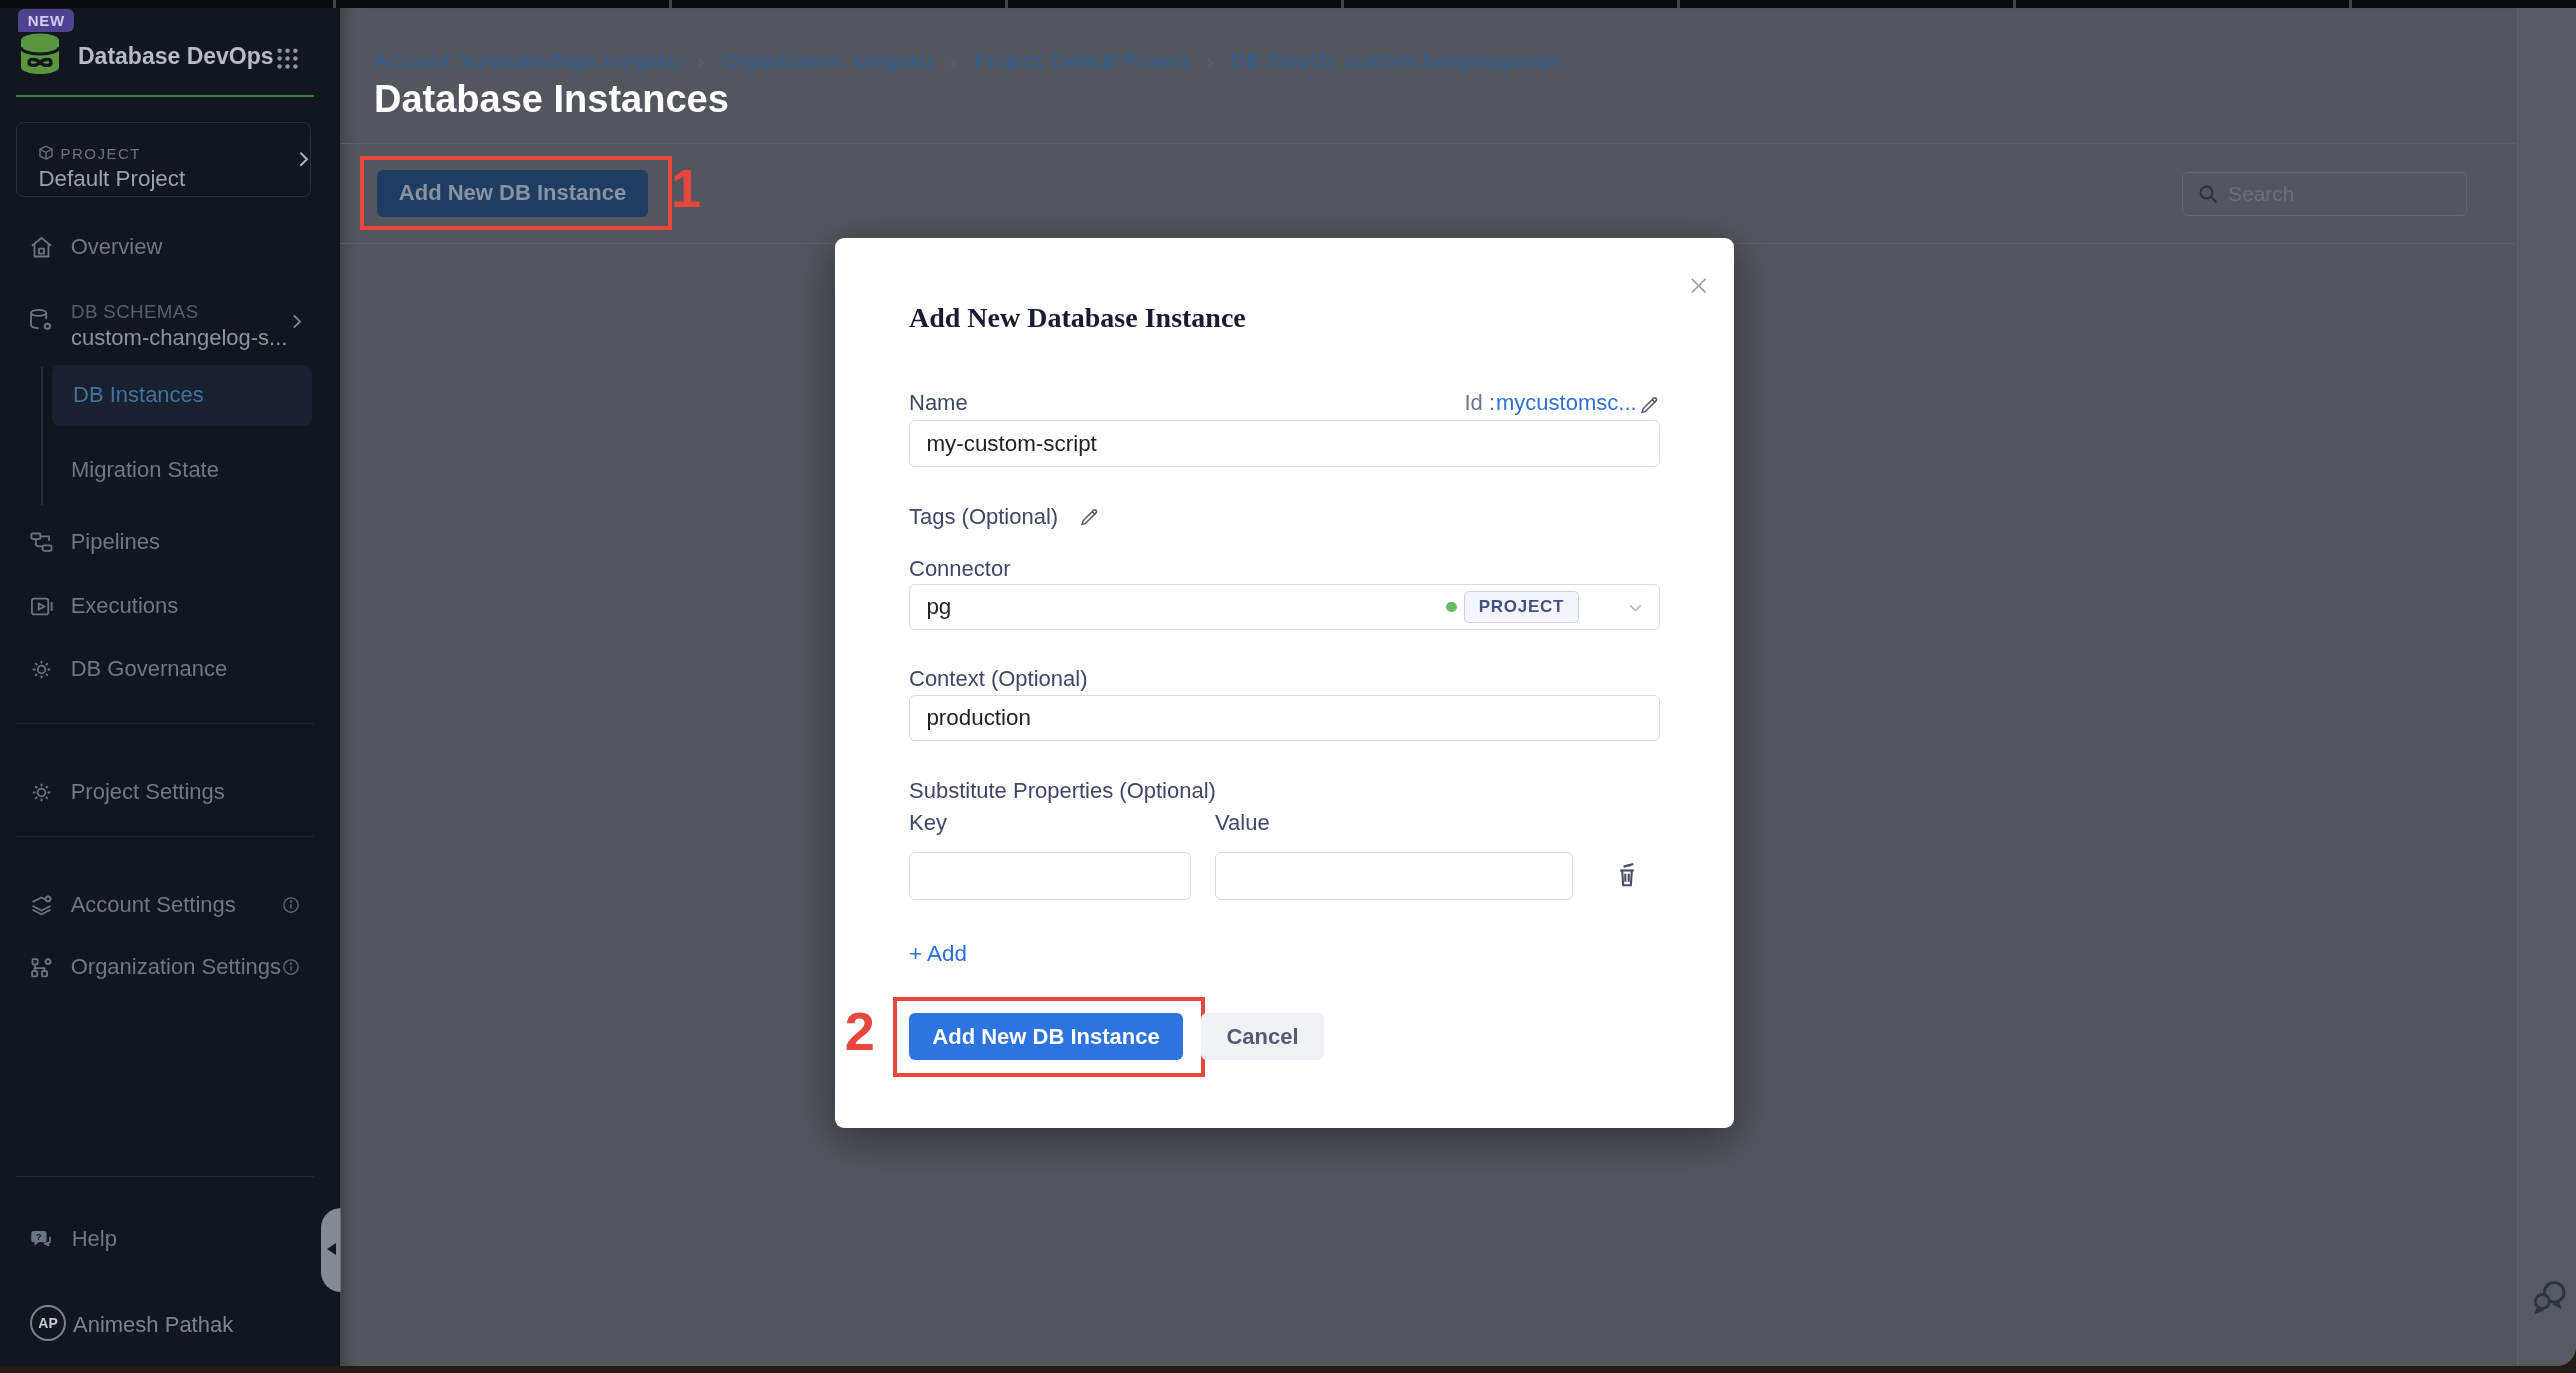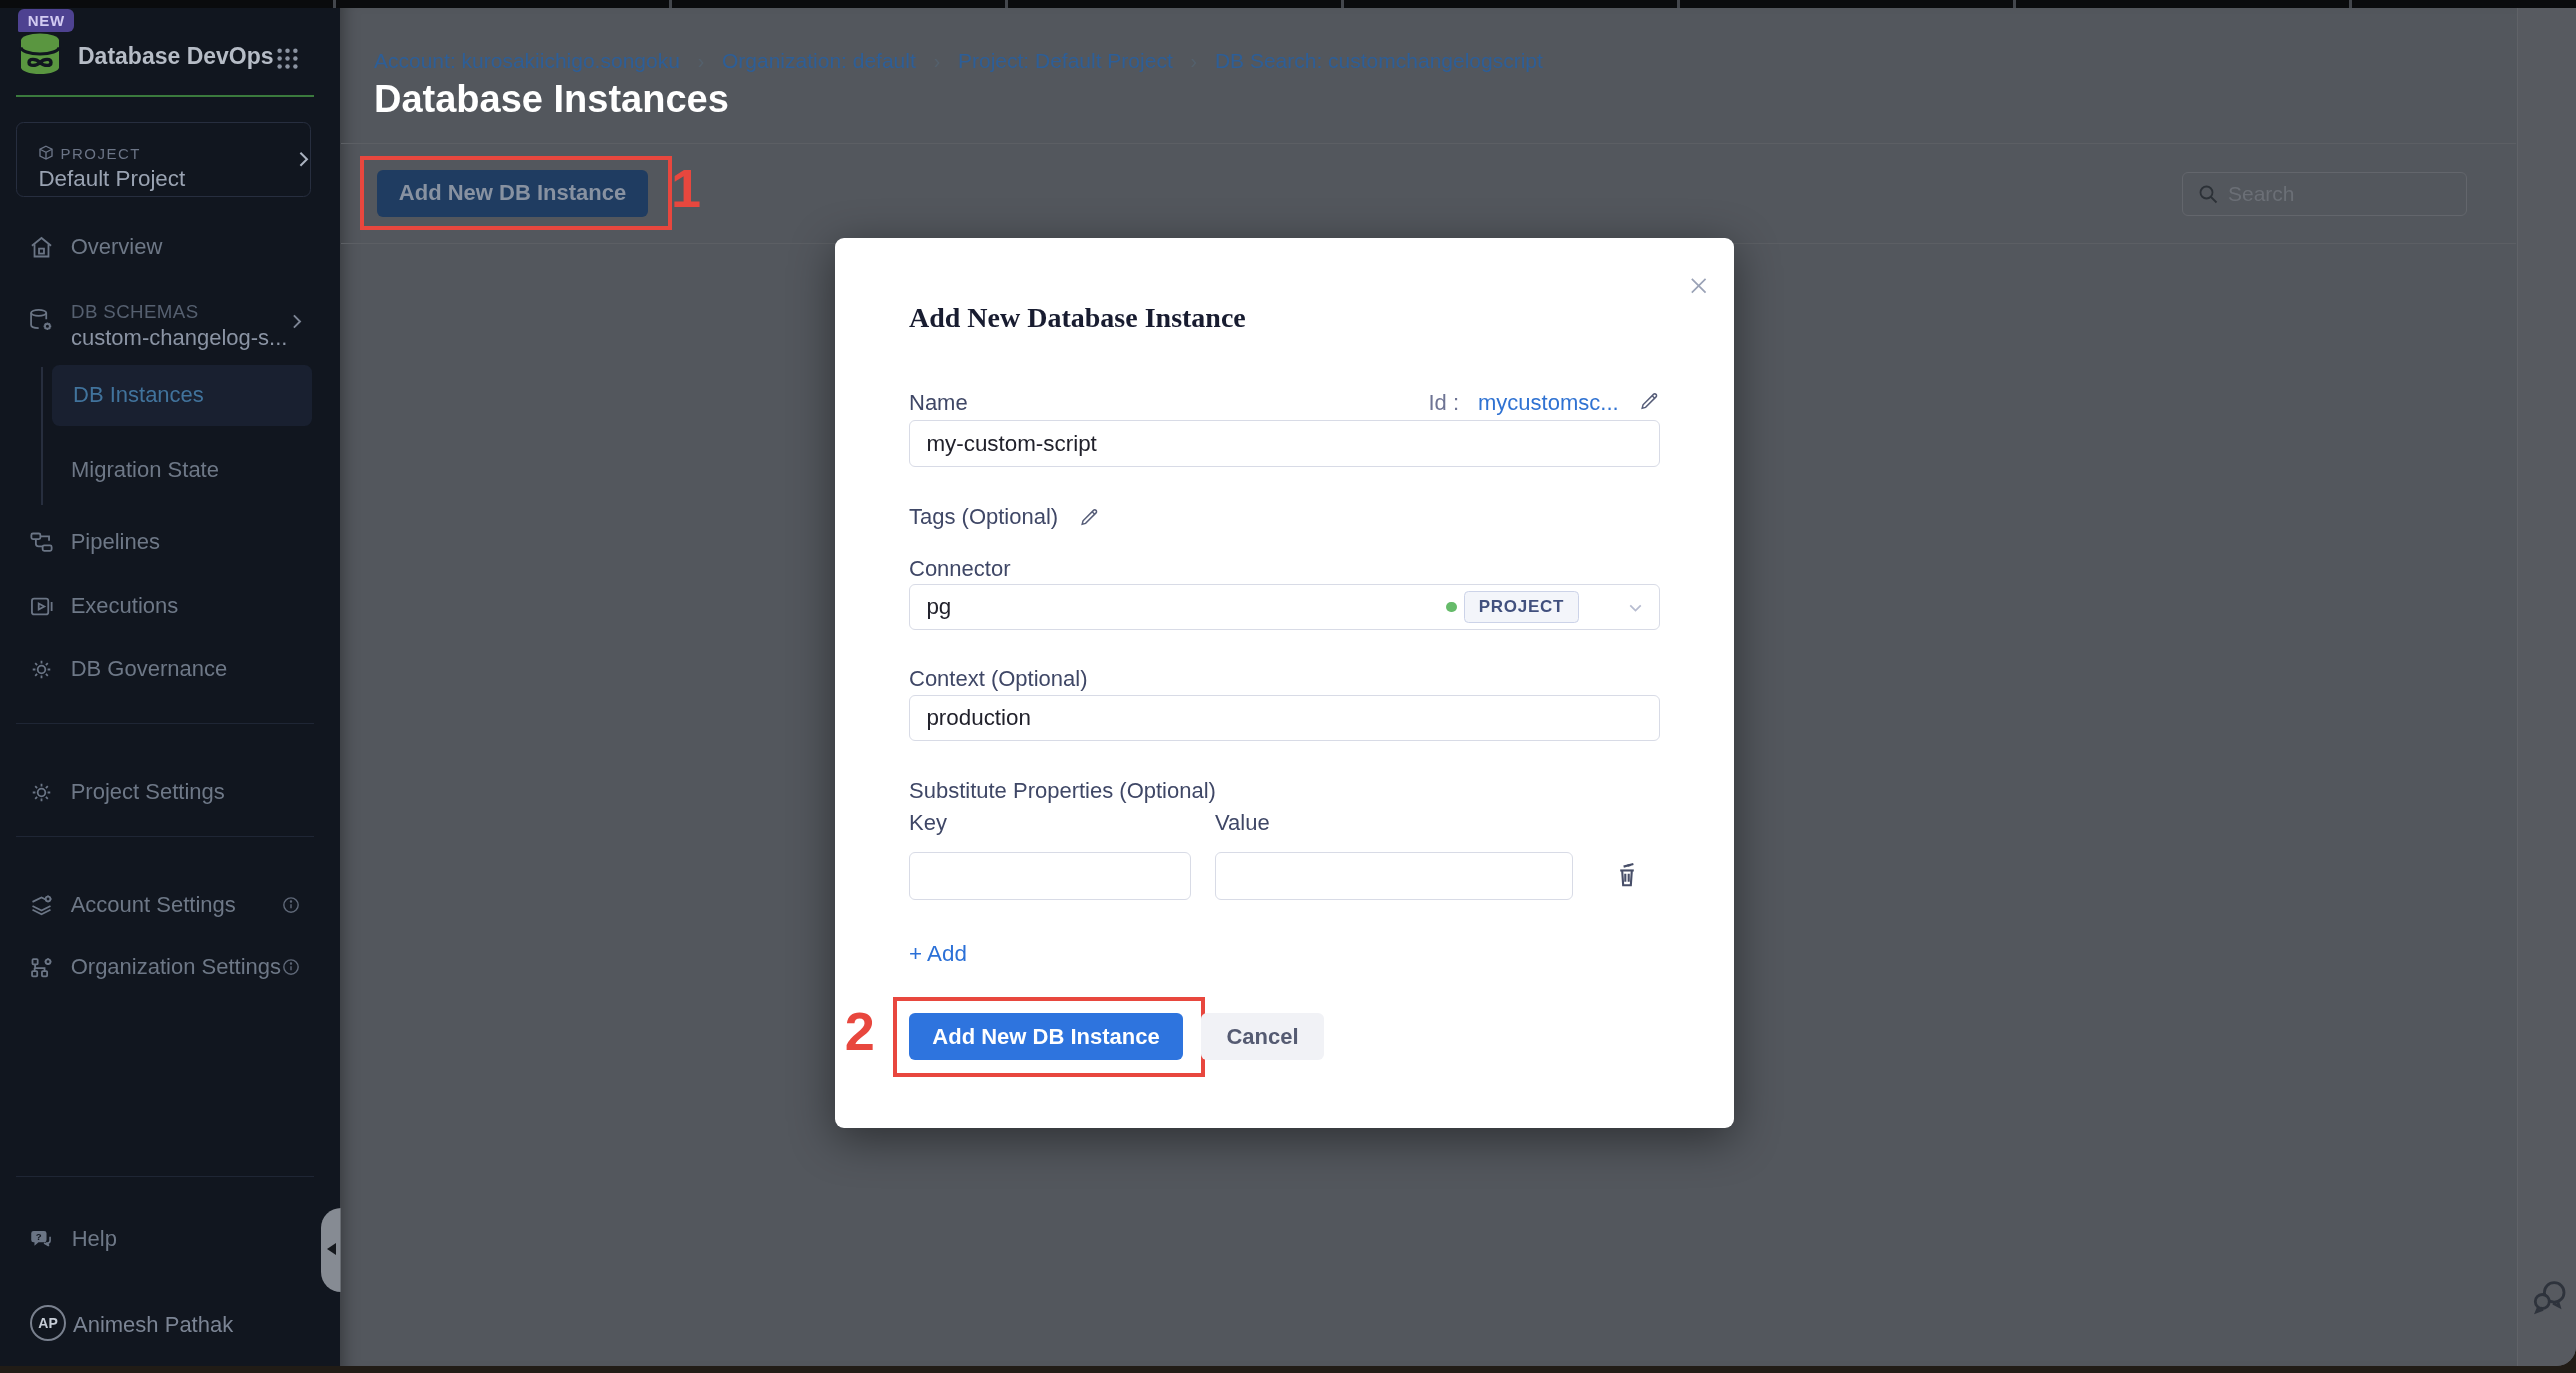--- a/index.html
+++ b/index.html
@@ -63,21 +63,21 @@
   .chatbubbles{position:absolute;left:2189px;top:1269px;width:42px;height:42px;color:#2e333c;}
   
   #modal{position:absolute;left:835px;top:238px;width:899px;height:890px;background:#ffffff;
          border-radius:9px;box-shadow:0 10.5px 45px rgba(0,0,0,.45);}
   .m-close{position:absolute;left:851px;top:35px;width:25.4px;height:25.4px;color:#9aa2b6;cursor:pointer;}
   .m-title{position:absolute;left:74px;top:64px;font-size:28px;font-weight:bold;color:#181c30;font-family:Liberation Serif, serif;}
   .m-label{position:absolute;font-size:22px;color:#3f4766;}
   .m-input{position:absolute;border:1.5px solid #d8dbe6;border-radius:6px;box-sizing:border-box;
            font-size:22.4px;color:#21212b;padding-left:16.4px;outline:none;background:#fff;
            font-family:"Liberation Sans", sans-serif;}
-  .id-row{position:absolute;right:74px;top:152px;display:flex;align-items:flex-start;gap:19px;font-size:22px;}
+  .id-row{position:absolute;right:74px;top:152px;display:flex;align-items:flex-end;gap:1px;font-size:22px;}
   .id-lbl{color:#6e7494;}
   .id-val{color:#2f72d2;}
   .pencil{width:22.4px;height:22.4px;color:#565d78;}
   .tags-row{position:absolute;left:74px;top:266px;display:flex;align-items:center;gap:20px;}
   .conn-box{position:absolute;left:74px;top:346px;width:751px;height:46px;border:1.5px solid #d8dbe6;
             border-radius:6px;box-sizing:border-box;display:flex;align-items:center;padding:0 13.5px 0 16.4px;}
   .conn-val{font-size:22.4px;color:#21212b;flex:1;}
   .dot{width:10.5px;height:10.5px;border-radius:50%;background:#66bb6a;margin-right:7.5px;}
   .scope-chip{height:30px;padding:0 13.5px;background:#f3f5fa;border:1.5px solid #ccd3e8;border-radius:4.5px;
               display:flex;align-items:center;font-size:17px;color:#41507e;letter-spacing:0.7px;font-weight:bold;}
@@ -281,21 +281,21 @@
   </nav>
 
   <div id="collapse">
     <div class="tri"></div>
   </div>
 
   <div id="main">
     <div class="crumbs">
       <span class="crumb">Account: kurosakiichigo.songoku</span>
       <span class="crumb-sep">›</span>
-      <span class="crumb">Organization: default</span>
+      <span class="crumb">Organization: songoku</span>
       <span class="crumb-sep">›</span>
       <span class="crumb">Project: Default Project</span>
       <span class="crumb-sep">›</span>
       <span class="crumb">DB Search: customchangelogscript</span>
     </div>
     <h1 class="page-title" style="margin:0;">Database Instances</h1>
     <div class="hdiv" style="top:135px;"></div>
 
     <div class="redbox" style="left:20px;top:148px;width:312px;height:74px;"></div>
     <div class="btn-dim">

